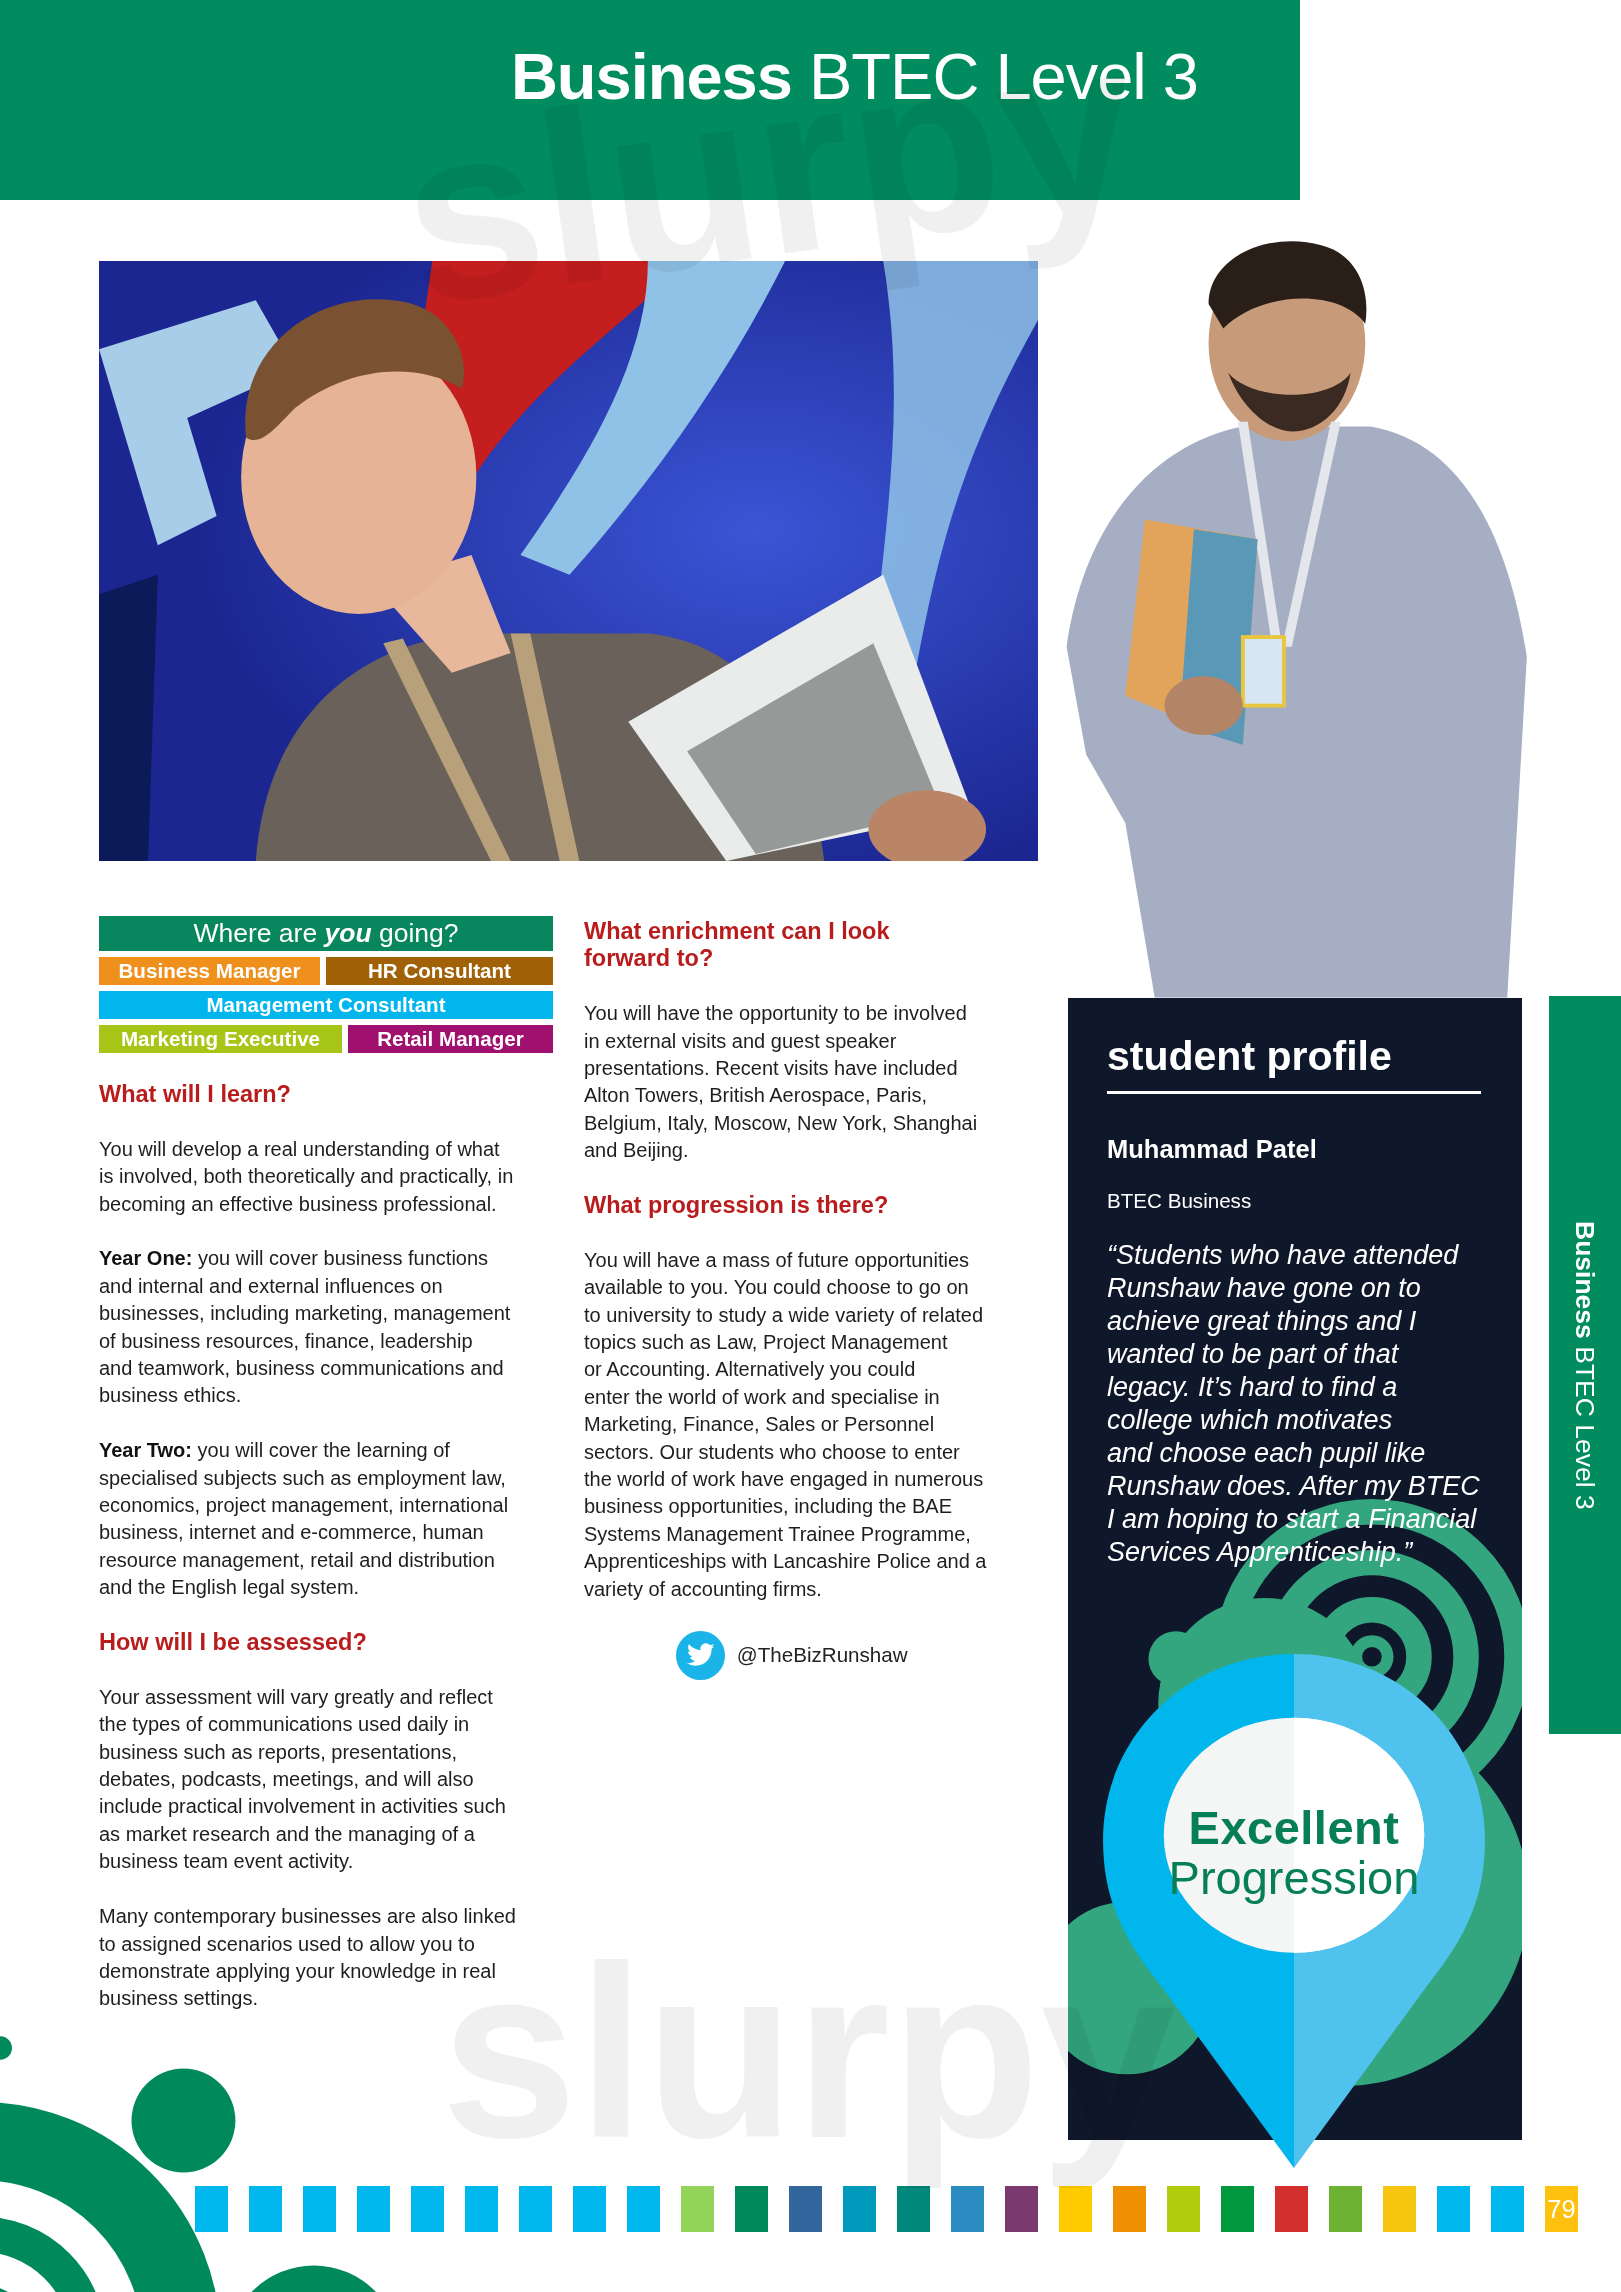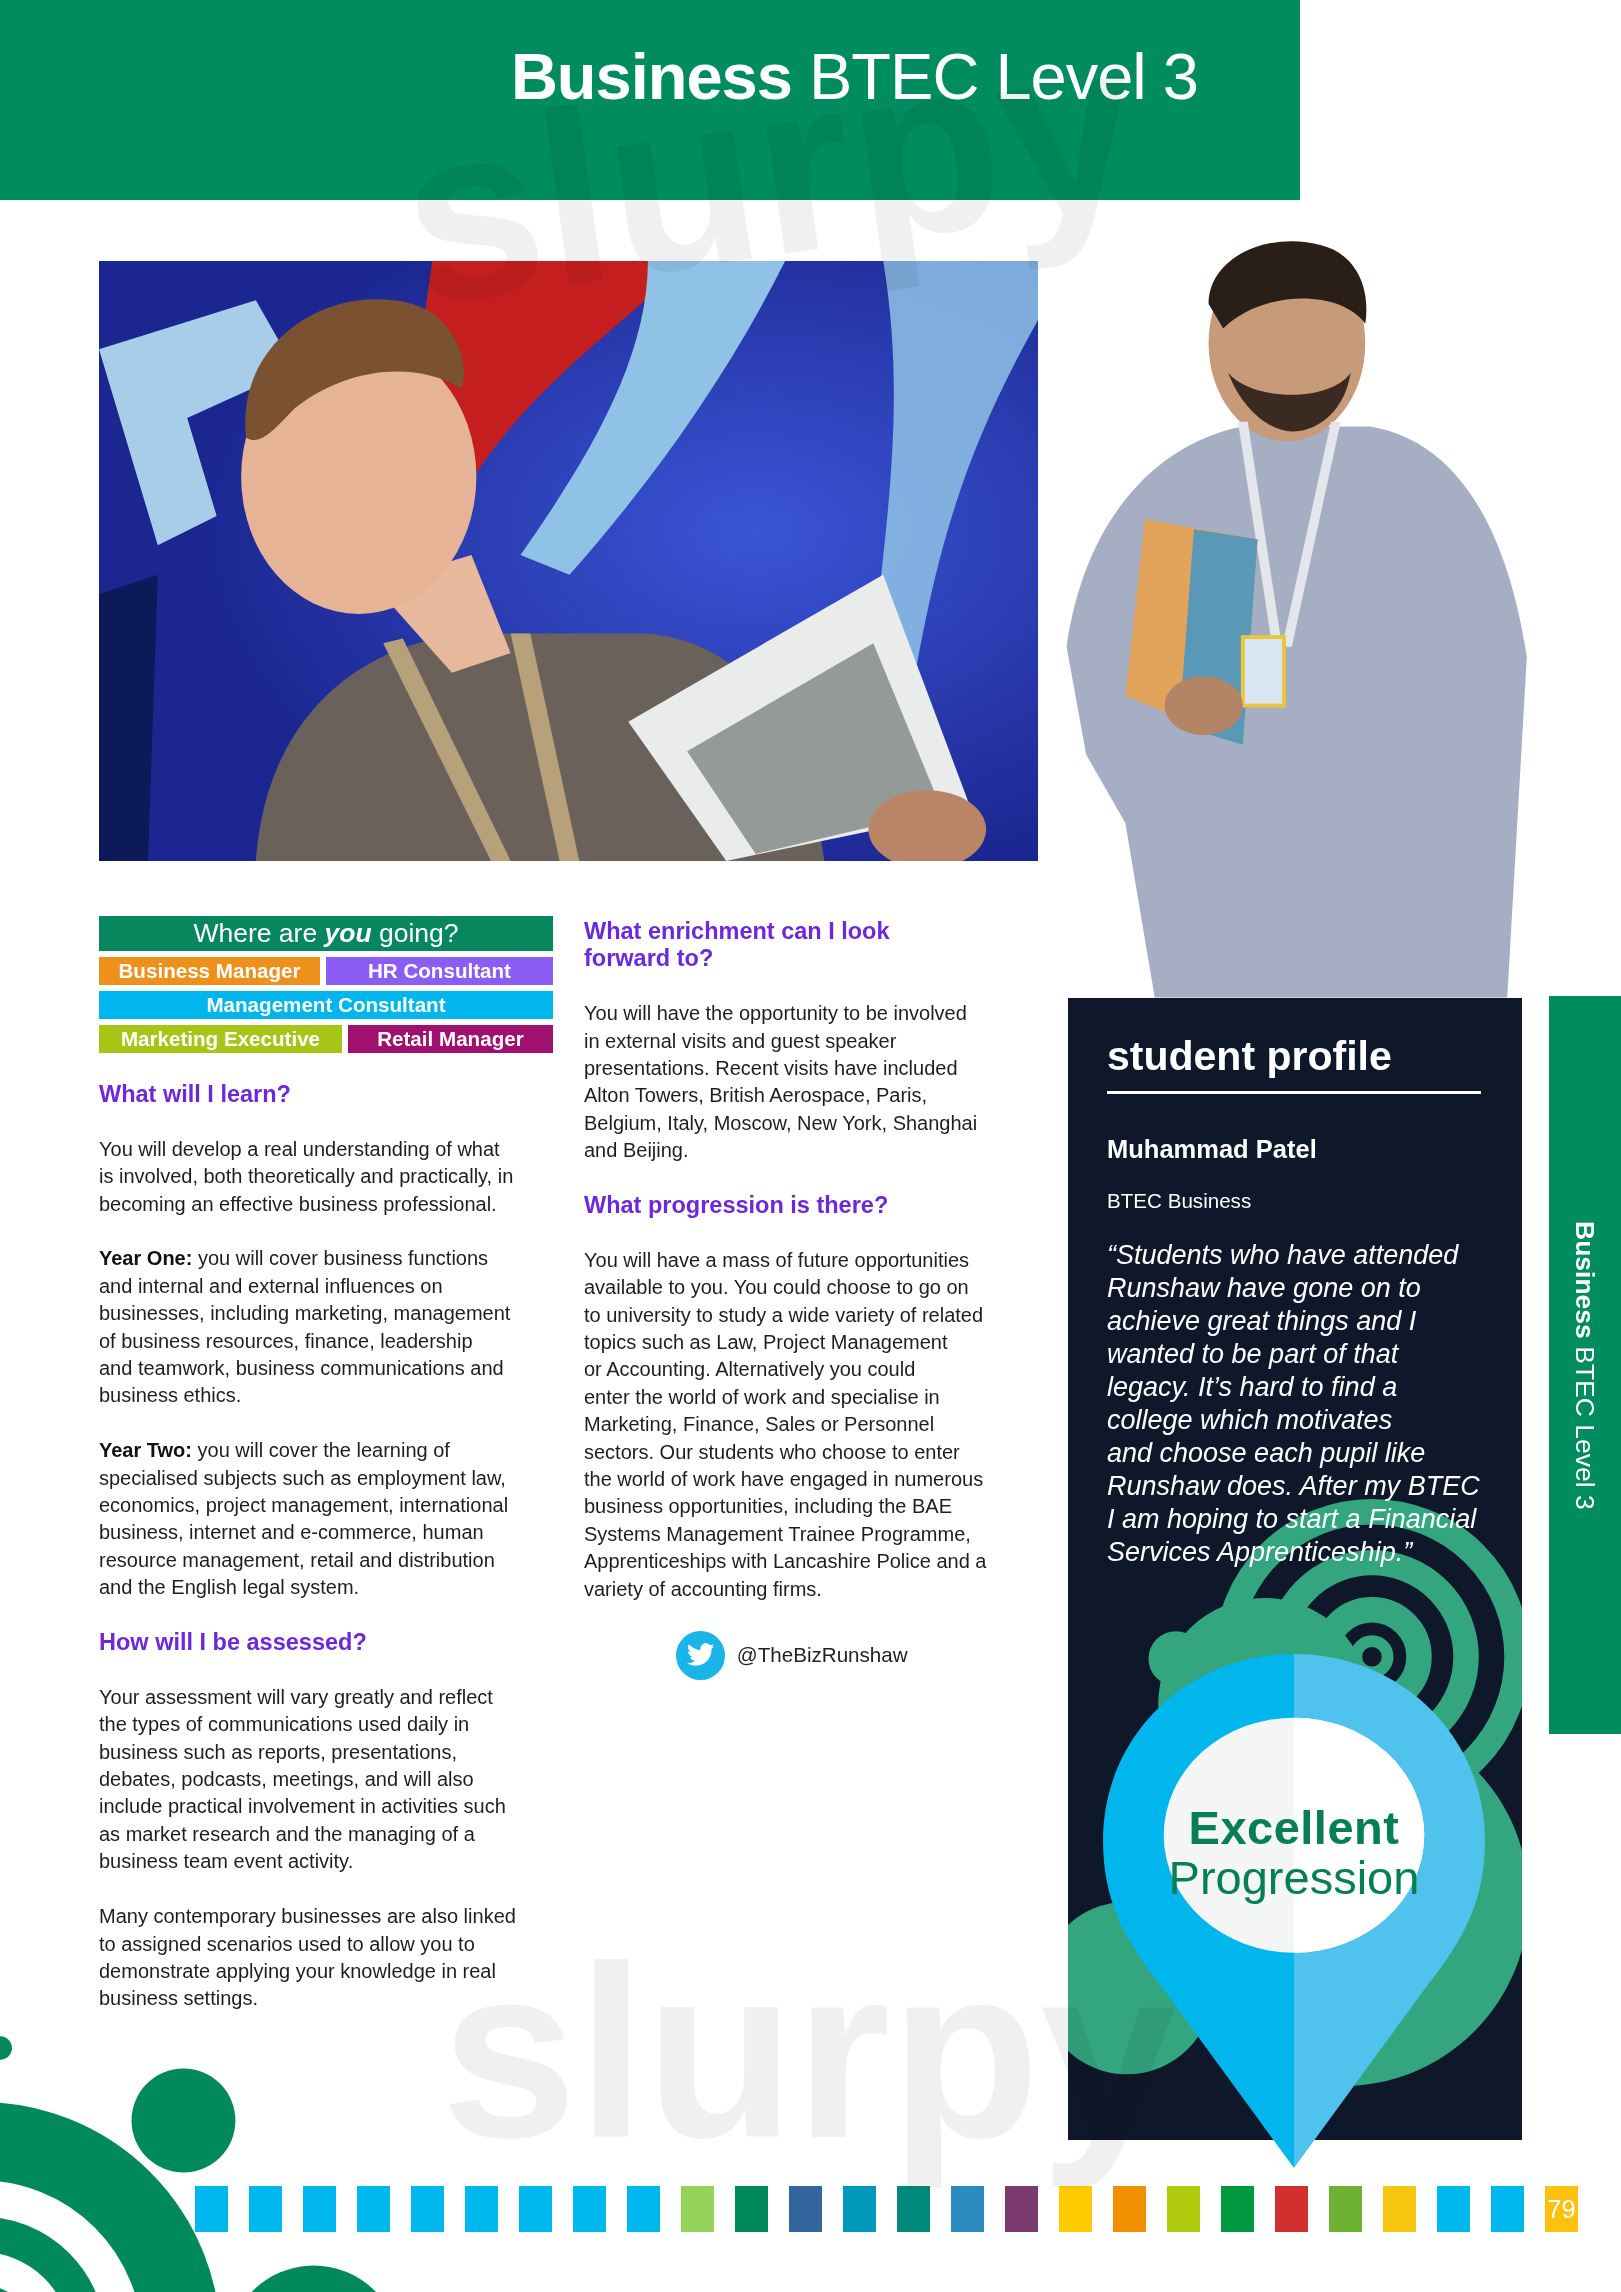--- a/index.html
+++ b/index.html
@@ -16,21 +16,21 @@
 
   .wayg { position: absolute; left: 99px; top: 916px; width: 454px; }
   .wayg-title { height: 35px; background: #08875f; color: #ffffff; text-align: center; font-size: 26.5px; line-height: 35px; font-weight: 300; }
   .wayg-title .em { font-weight: 700; font-style: italic; }
   .wayg-row { display: flex; gap: 5.9px; margin-top: 5.9px; }
   .wayg-chip { height: 28px; color: #ffffff; font-weight: 700; font-size: 20.6px; line-height: 28px; text-align: center; }
 
   .col { position: absolute; font-size: 20px; line-height: 27.4px; color: #1e1e1e; }
   .col-left { left: 99px; top: 1081px; width: 461px; }
   .col-mid { left: 584px; top: 918px; width: 451px; }
-  .h { color: #6d28d9; font-weight: 700; font-size: 23.5px; line-height: 27.4px; margin-bottom: 27.4px; }
+  .h { color: #b91c1c; font-weight: 700; font-size: 23.5px; line-height: 27.4px; margin-bottom: 27.4px; }
   .p { margin-bottom: 27.4px; white-space: pre-line; }
   .p b { font-weight: 700; color: #111; }
 
   .twitter { display: flex; align-items: center; gap: 11.8px; margin-left: 92px; margin-top: 11.8px; }
   .twitter-icon { width: 49px; height: 49px; border-radius: 50%; background: #1ab4e8; display: flex; align-items: center; justify-content: center; }
   .twitter-handle { font-size: 20.6px; color: #222; }
 
   .profile-box { position: absolute; left: 1068px; top: 998px; width: 454px; height: 1142px; background: #0f172a; overflow: hidden; }
   .profile-title { position: absolute; left: 39px; top: 35px; font-size: 41px; font-weight: 700; color: #ffffff; }
   .profile-rule { position: absolute; left: 39px; top: 93px; width: 374px; height: 2.9px; background: #ffffff; }
@@ -117,21 +117,21 @@
 </div>
 
 <div class="wayg">
   <div class="wayg-title">
     <span>Where are</span>
     <span class="em">you</span>
     <span>going?</span>
   </div>
   <div class="wayg-row">
     <div class="wayg-chip" style="flex:0 0 221px;background:#f0901c">Business Manager</div>
-    <div class="wayg-chip" style="flex:1;background:#8b5cf6">HR Consultant</div>
+    <div class="wayg-chip" style="flex:1;background:#a16207">HR Consultant</div>
   </div>
   <div class="wayg-row">
     <div class="wayg-chip" style="flex:1;background:#00b6ec">Management Consultant</div>
   </div>
   <div class="wayg-row">
     <div class="wayg-chip" style="flex:0 0 243px;background:#a6c517">Marketing Executive</div>
     <div class="wayg-chip" style="flex:1;background:#a0106e">Retail Manager</div>
   </div>
 </div>
 

